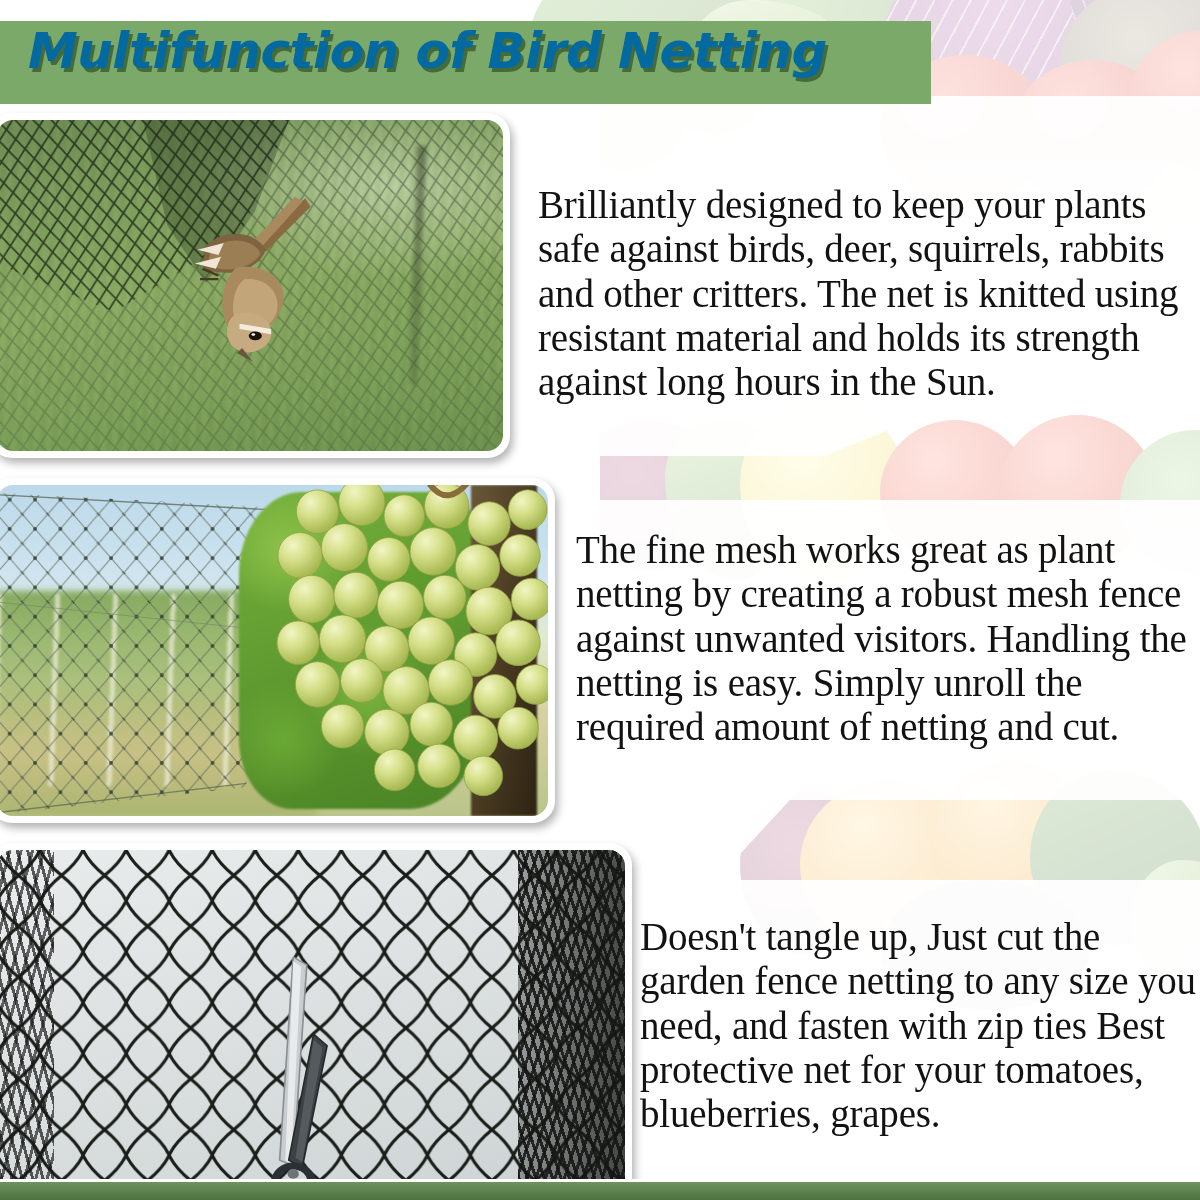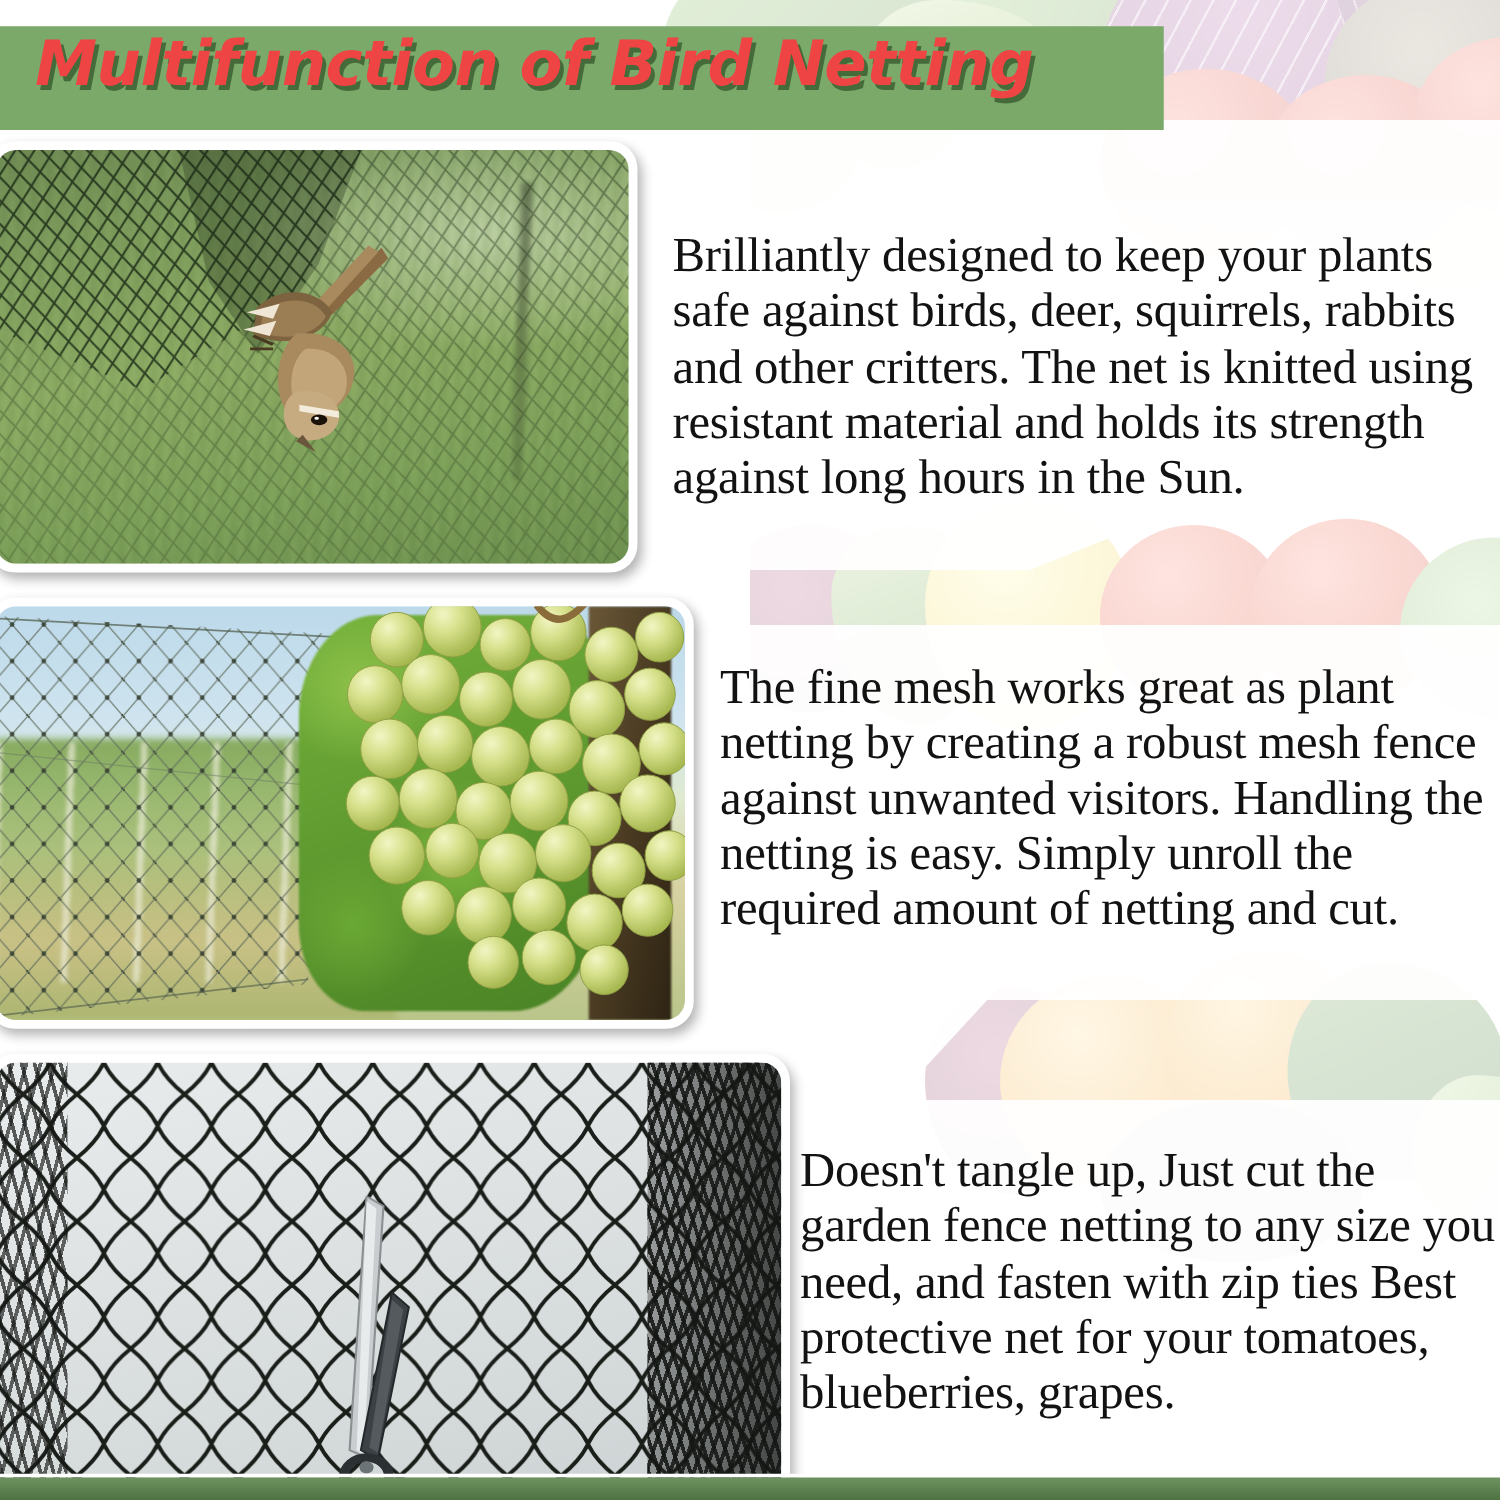--- a/index.html
+++ b/index.html
@@ -204,21 +204,21 @@
   .title-text {
     position: absolute;
     left: 28px;
     top: 26px;
     font-family: "DejaVu Sans", sans-serif;
     font-style: italic;
     font-weight: bold;
     font-size: 50px;
     line-height: 1;
     letter-spacing: -0.5px;
-    color: #ef4444;
+    color: #0369a1;
     text-shadow: 3px 4px 0 rgba(26,56,20,0.55);
     white-space: nowrap;
   }
 
   
   .photo-card {
     position: absolute;
     background: #ffffff;
     border-radius: 22px;
     padding: 7px;

